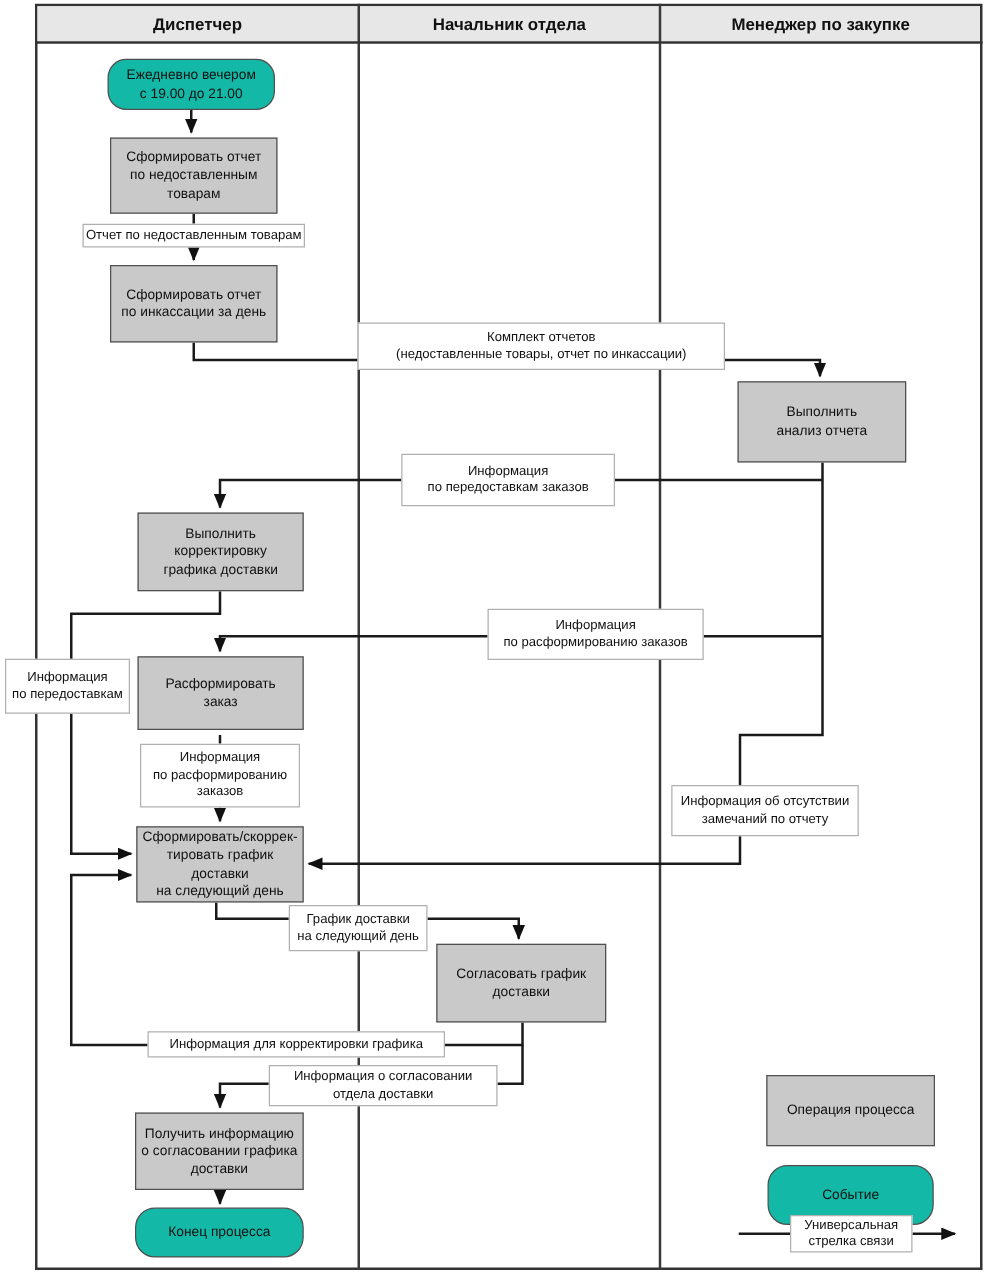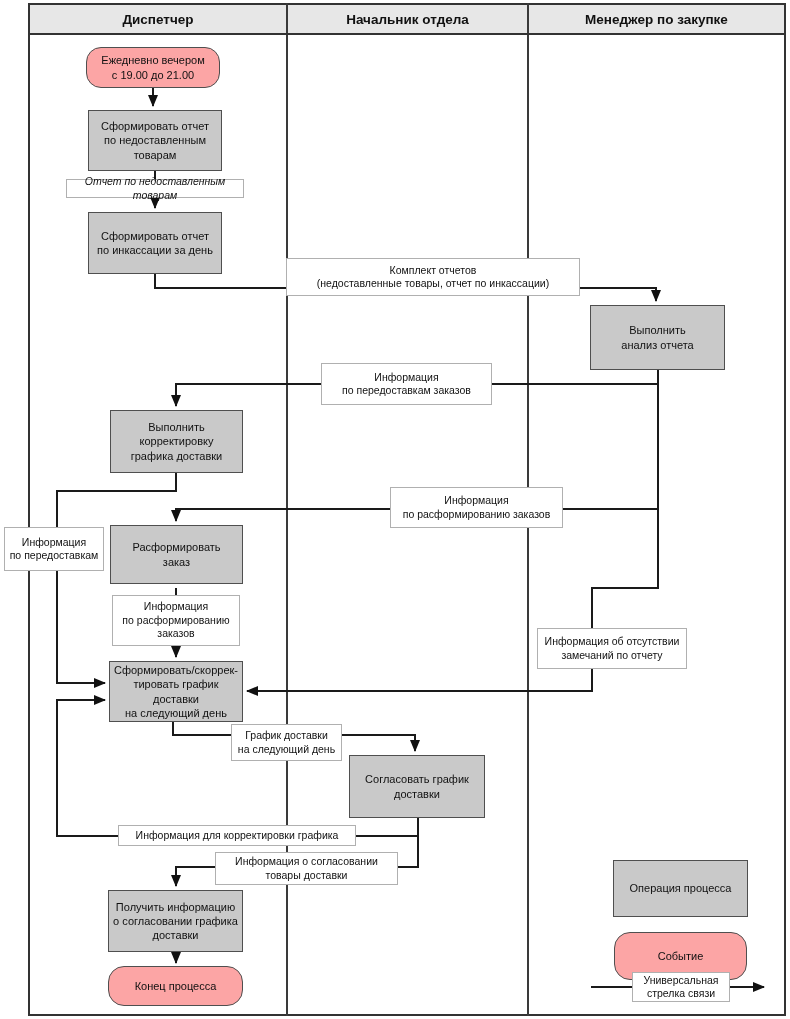--- a/index.html
+++ b/index.html
@@ -9,21 +9,21 @@
          border:2px solid #333;box-sizing:border-box;z-index:0;background:#fff;}
   .header-bg{position:absolute;left:30px;top:5px;width:754px;height:28px;background:#e7e7e7;z-index:1;}
   .header-underline{position:absolute;left:28px;top:33px;width:758px;height:2px;background:#333;z-index:2;}
   .lane-divider{position:absolute;top:3px;width:2px;height:1013px;background:#3a3a3a;z-index:1;}
   .lane-title{position:absolute;top:9px;height:20px;display:flex;align-items:center;justify-content:center;
               font-weight:bold;font-size:13.5px;z-index:3;white-space:nowrap;}
   svg.connectors{position:absolute;left:0;top:0;z-index:2;}
   .node{position:absolute;box-sizing:border-box;display:flex;align-items:center;justify-content:center;
         text-align:center;white-space:pre-line;z-index:3;}
   .op{background:#c9c9c9;border:1.5px solid #4f4f4f;font-size:11px;line-height:1.3;}
-  .event{background:#fca5a5;border:1.5px solid #4f4f4f;font-size:11px;line-height:1.3;border-radius:15px;}
+  .event{background:#14b8a6;border:1.5px solid #4f4f4f;font-size:11px;line-height:1.3;border-radius:15px;}
   .pill{border-radius:16px;}
   .lbl{background:#ffffff;border:1px solid #b0b0b0;font-size:10.5px;line-height:1.28;}
 </style>
 </head>
 <body>
 
 <div class="page">
 
   <div class="frame"></div>
   <div class="header-bg"></div>
@@ -58,21 +58,21 @@
       <polyline points="176,952 176,963" marker-end="url(#ah)"></polyline>
       <polyline points="591,987 764,987" marker-end="url(#ah)"></polyline>
     </g>
   </svg>
 
   <div class="node event" style="left:86px;top:47px;width:134px;height:41px;">Ежедневно вечером
 с 19.00 до 21.00</div>
   <div class="node op" style="left:88px;top:110px;width:134px;height:61px;">Сформировать отчет
 по недоставленным
 товарам</div>
-  <div class="node lbl" style="left:66px;top:179px;width:178px;height:19px;font-style:italic;">Отчет по недоставленным товарам</div>
+  <div class="node lbl" style="left:66px;top:179px;width:178px;height:19px;">Отчет по недоставленным товарам</div>
   <div class="node op" style="left:88px;top:212px;width:134px;height:62px;">Сформировать отчет
 по инкассации за день</div>
   <div class="node lbl" style="left:286px;top:258px;width:294px;height:38px;">Комплект отчетов
 (недоставленные товары, отчет по инкассации)</div>
   <div class="node op" style="left:590px;top:305px;width:135px;height:65px;">Выполнить
 анализ отчета</div>
   <div class="node lbl" style="left:321px;top:363px;width:171px;height:42px;">Информация
 по передоставкам заказов</div>
   <div class="node op" style="left:110px;top:410px;width:133px;height:63px;">Выполнить
 корректировку
@@ -90,21 +90,21 @@
 замечаний по отчету</div>
   <div class="node op" style="left:109px;top:661px;width:134px;height:61px;">Сформировать/скоррек-
 тировать график доставки
 на следующий день</div>
   <div class="node lbl" style="left:231px;top:724px;width:111px;height:37px;">График доставки
 на следующий день</div>
   <div class="node op" style="left:349px;top:755px;width:136px;height:63px;">Согласовать график
 доставки</div>
   <div class="node lbl" style="left:82px;top:825px;width:238px;height:21px;margin-left:36px;">Информация для корректировки графика</div>
   <div class="node lbl" style="left:215px;top:852px;width:183px;height:33px;">Информация о согласовании
-товары доставки</div>
+отдела доставки</div>
   <div class="node op" style="left:108px;top:890px;width:135px;height:62px;">Получить информацию
 о согласовании графика
 доставки</div>
   <div class="node event pill" style="left:108px;top:966px;width:135px;height:40px;">Конец процесса</div>
 
   <div class="node op" style="left:613px;top:860px;width:135px;height:57px;">Операция процесса</div>
   <div class="node event pill" style="left:614px;top:932px;width:133px;height:48px;">Событие</div>
   <div class="node lbl" style="left:632px;top:972px;width:98px;height:30px;">Универсальная
 стрелка связи</div>
 

